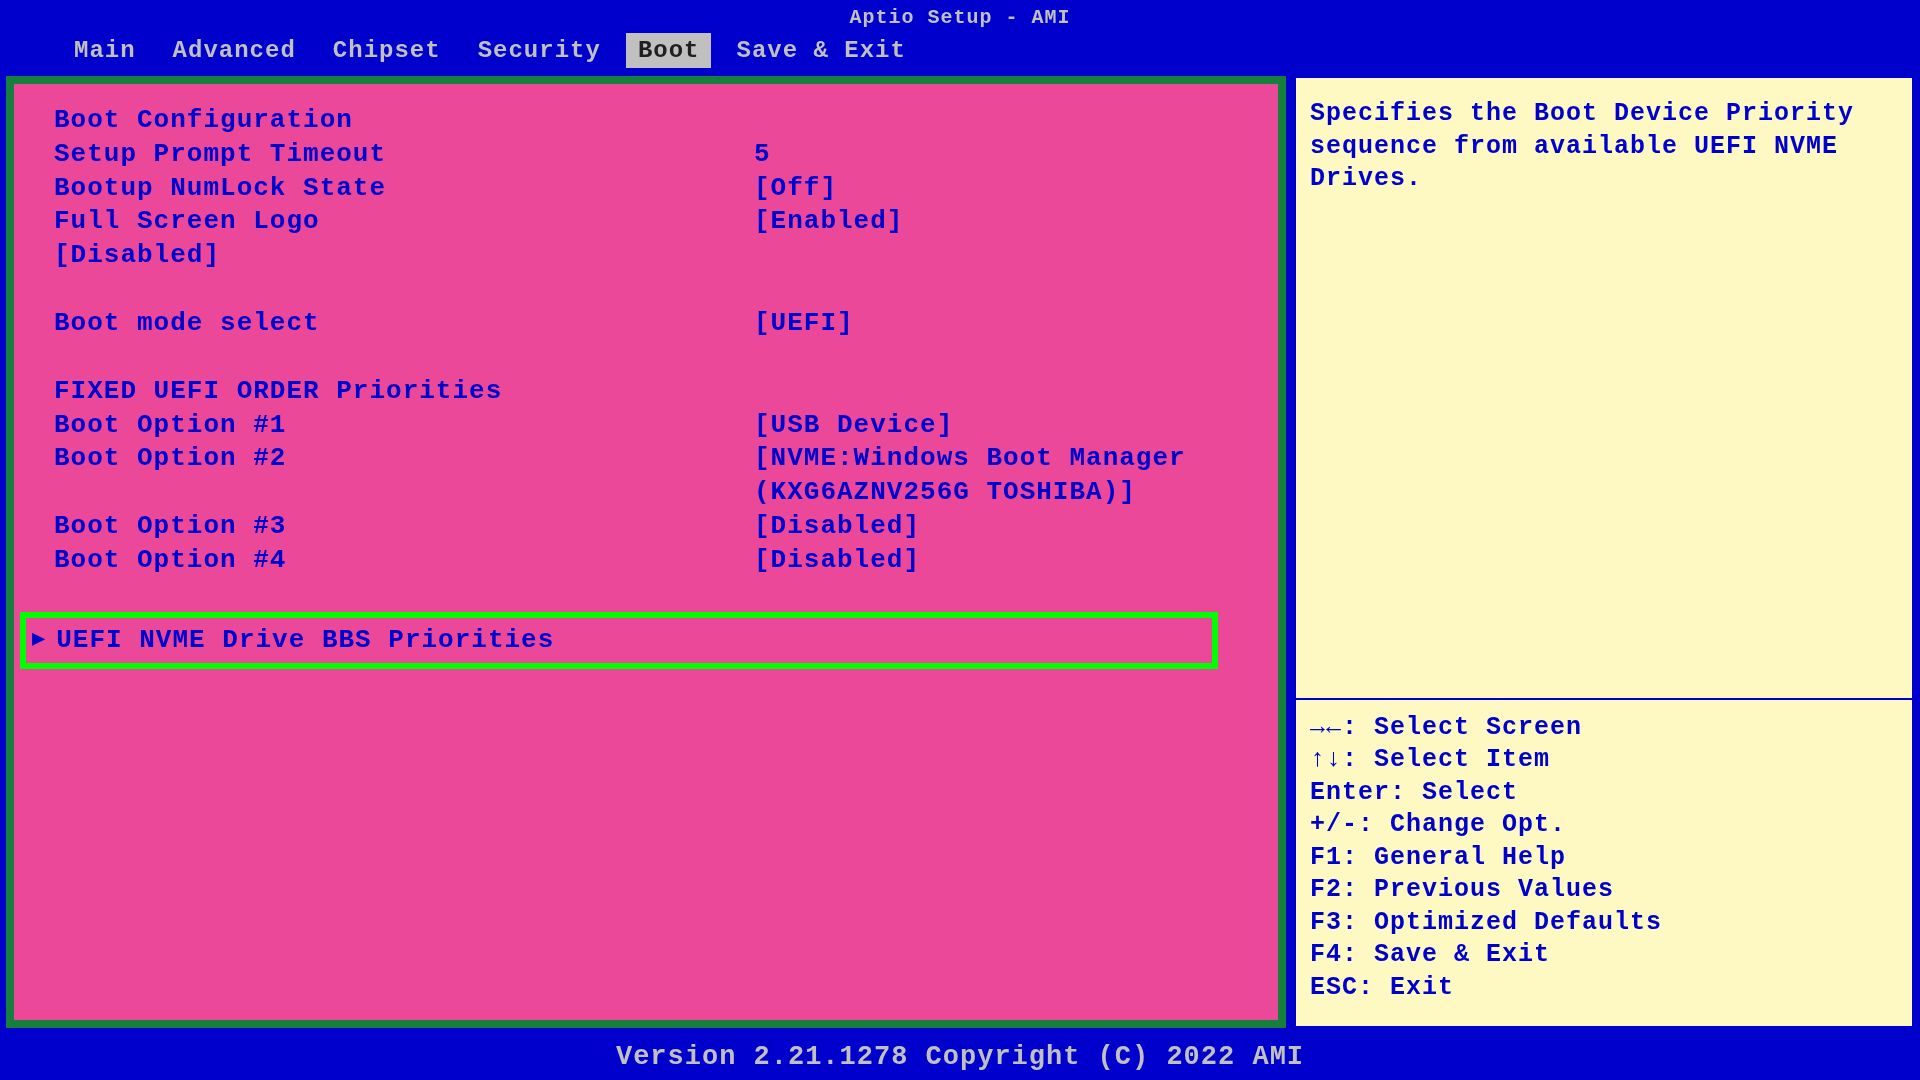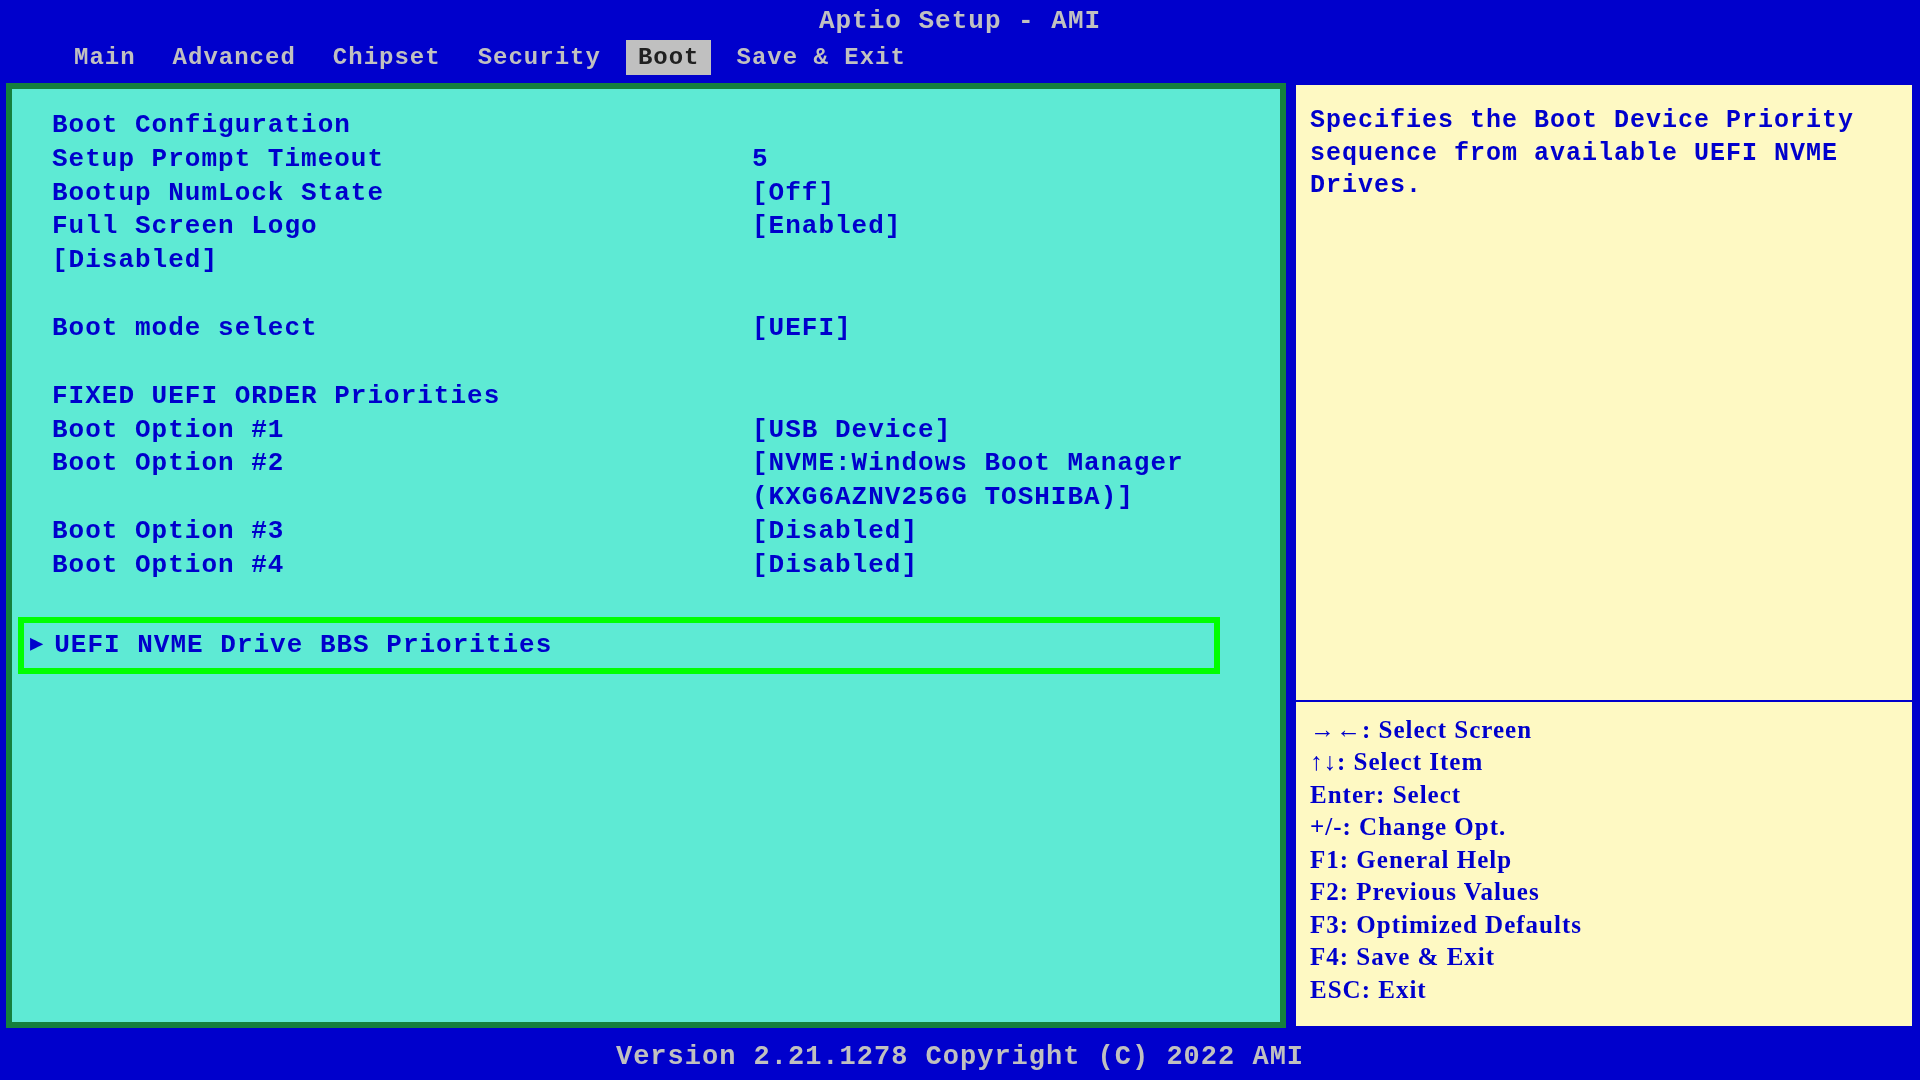--- a/index.html
+++ b/index.html
@@ -19,21 +19,21 @@
       display: flex;
       flex-direction: column;
       background: #0000cc;
       padding: 2px;
     }
     .title-bar {
       background: #0000cc;
       color: #c0c0c0;
       text-align: center;
       padding: 4px 0;
-      font-size: 26px;
+      font-size: 20px;
     }
     .menu-bar {
       background: #0000cc;
       display: flex;
       padding: 0 60px;
       gap: 13px;
       font-size: 24px;
     }
     .menu-item {
       color: #c0c0c0;
@@ -46,22 +46,22 @@
       padding-left: 12px;
     }
     .content-area {
       display: flex;
       flex: 1;
       gap: 8px;
       padding: 8px 4px;
     }
     .left-panel {
       flex: 1;
-      background: #5eead4;
-      border: 6px solid #15803d;
+      background: #ec4899;
+      border: 8px solid #15803d;
       padding: 20px 40px;
       color: #0000cc;
       font-size: 26px;
       line-height: 1.3;
     }
     .right-panel {
       width: 620px;
       background: #fef9c3;
       border: 2px solid #0000cc;
       padding: 20px 14px;
@@ -107,21 +107,20 @@
     .divider {
       border-top: 2px solid #0000cc;
       margin: 18px -14px 12px -14px;
     }
     .key-hints {
       flex: 1;
     }
     .key-line {
       display: flex;
       white-space: pre;
-      font-family: Liberation Serif, serif;
     }
     .footer {
       background: #0000cc;
       color: #c0c0c0;
       text-align: center;
       padding: 6px 0;
       font-size: 27px;
     }
   </style>
 </head>

